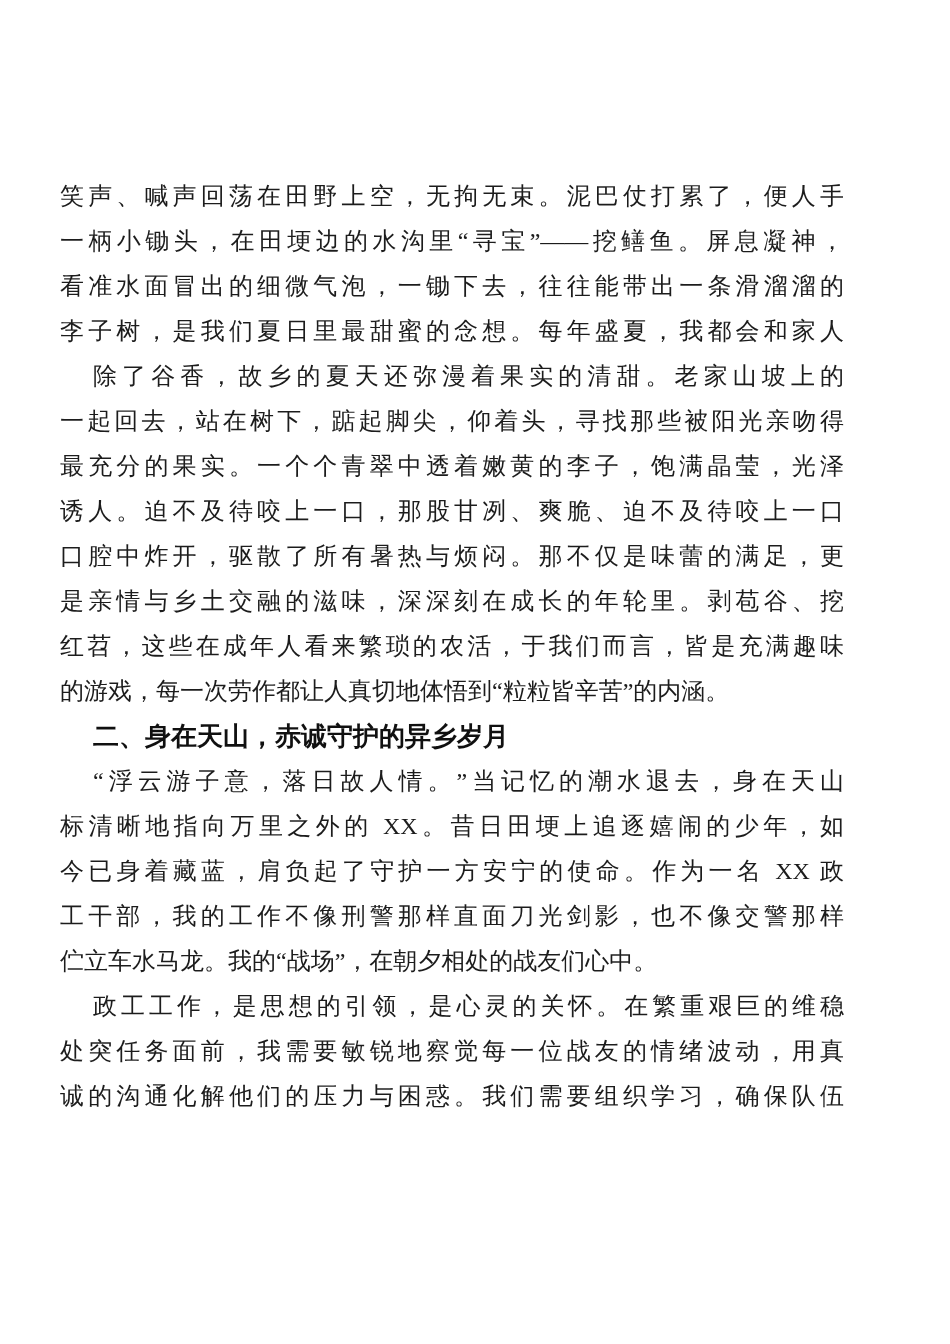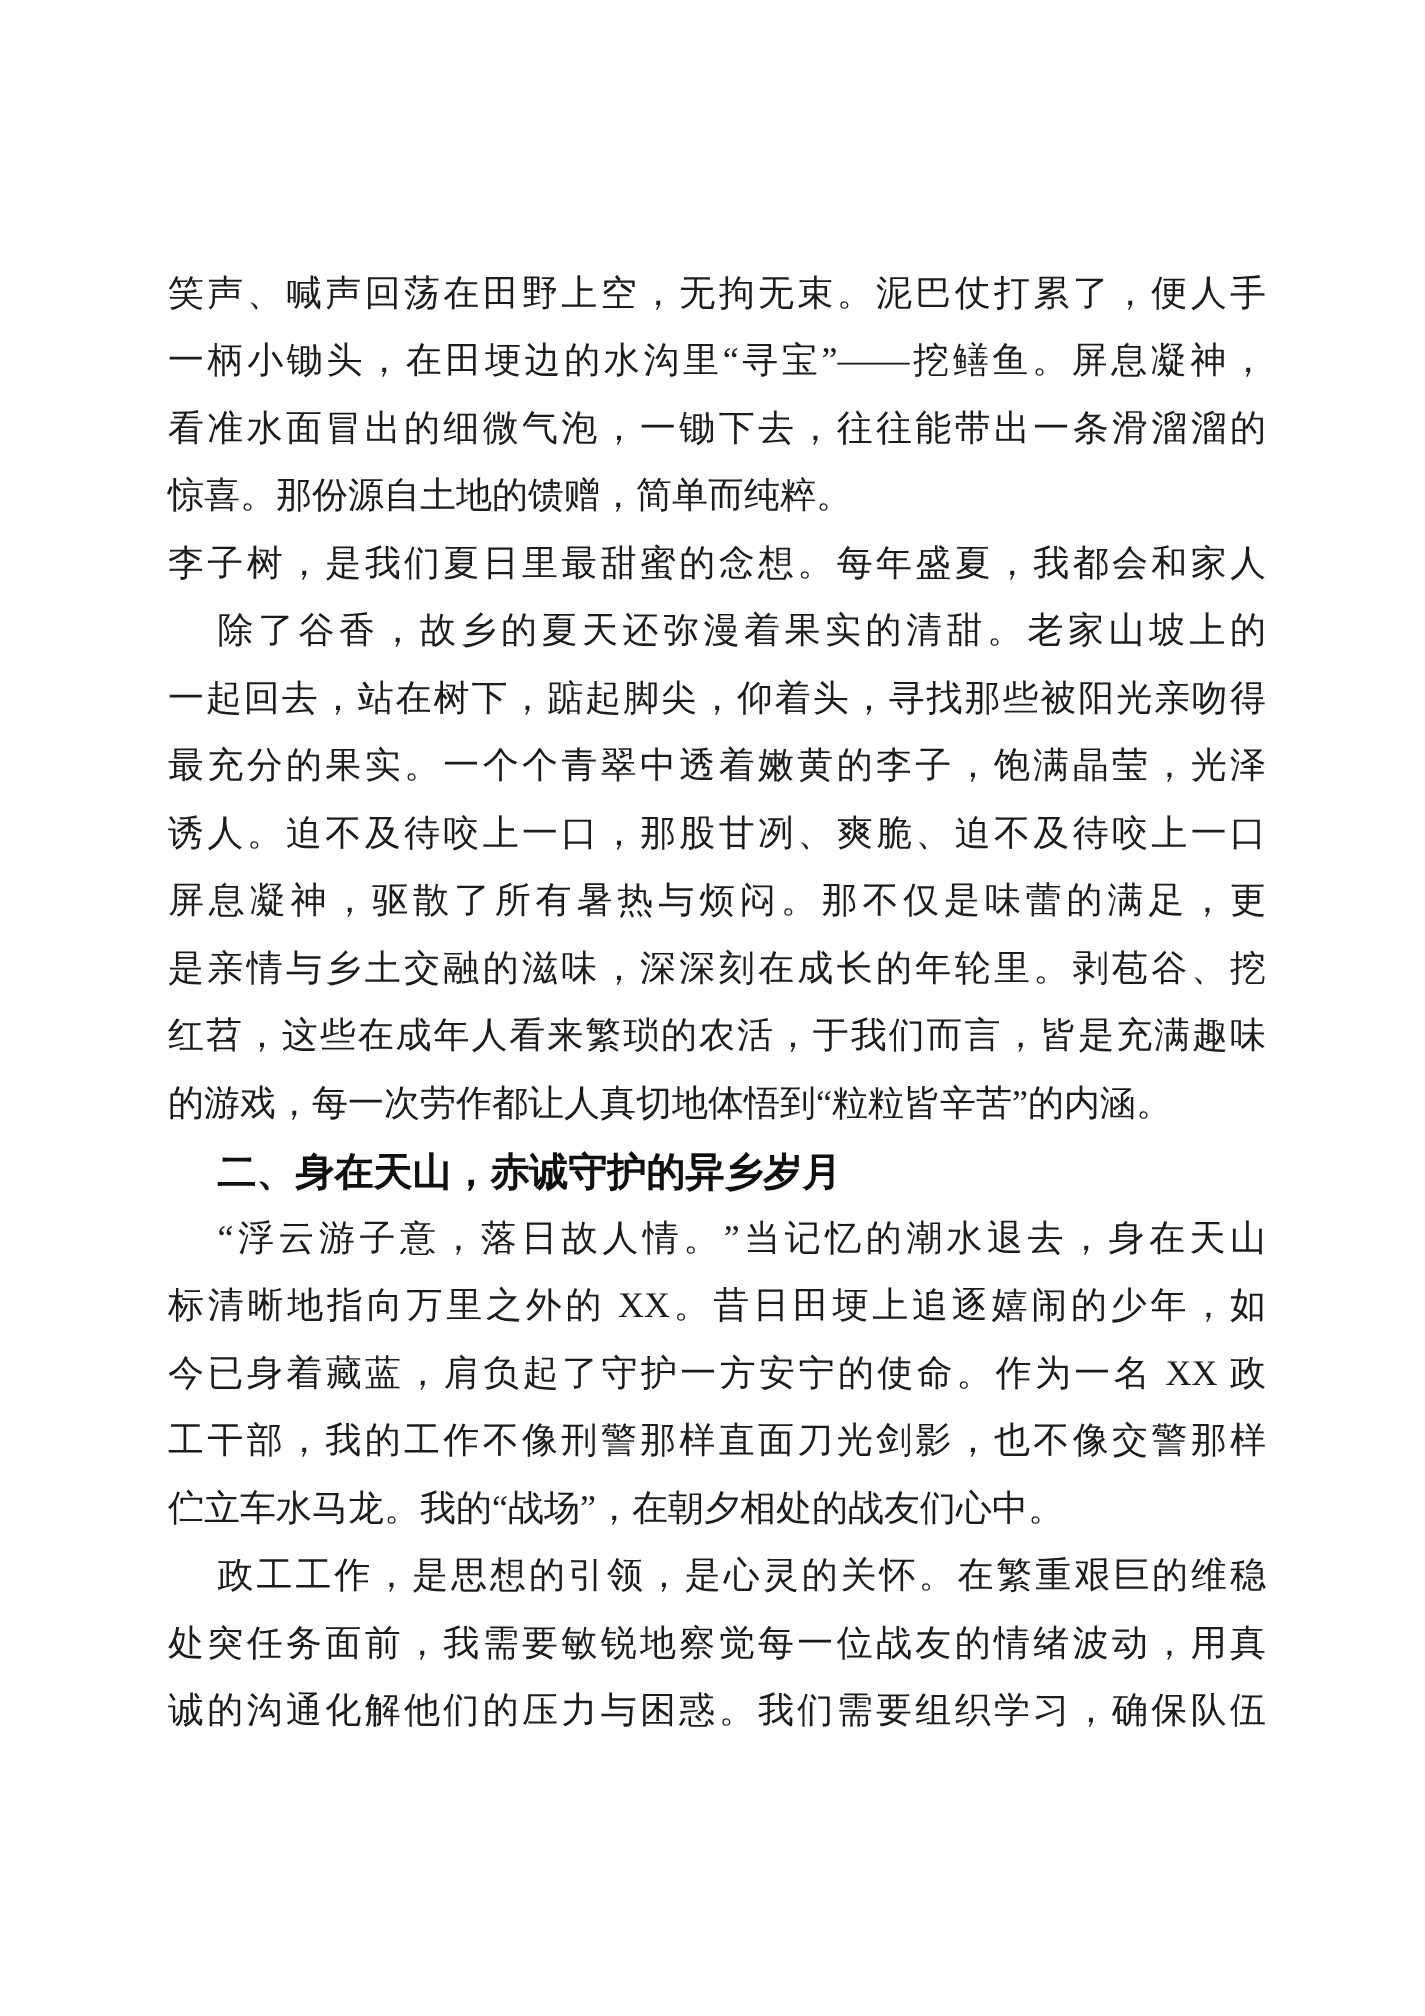--- a/index.html
+++ b/index.html
@@ -9,21 +9,21 @@
   }
   body {
     width: 950px;
     height: 1344px;
     overflow: hidden;
   }
   .page {
     box-sizing: border-box;
     width: 950px;
     height: 1181px;
-    padding: 174px 106px 0 112px;
+    padding: 174px 106px 0 60px;
     background: #ffffff;
   }
   .line {
     margin: 0;
     line-height: 45px;
     font-size: 24px;
     color: #1c1c1c;
     font-family: "Liberation Serif", "DejaVu Serif", serif;
     text-align: justify;
     text-align-last: left;
@@ -44,27 +44,26 @@
   }
 </style>
 </head>
 <body>
 
 <div class="page">
   <div>
       <div class="line fill">笑声、喊声回荡在田野上空，无拘无束。泥巴仗打累了，便人手</div>
       <div class="line fill">一柄小锄头，在田埂边的水沟里“寻宝”——挖鳝鱼。屏息凝神，</div>
       <div class="line fill">看准水面冒出的细微气泡，一锄下去，往往能带出一条滑溜溜的</div>
-      <div class="line">惊喜。那份源自土地的馈赠，简单而纯粹。</div>
       <div class="line fill">李子树，是我们夏日里最甜蜜的念想。每年盛夏，我都会和家人</div>
       <div class="line indent fill">除了谷香，故乡的夏天还弥漫着果实的清甜。老家山坡上的</div>
       <div class="line fill">一起回去，站在树下，踮起脚尖，仰着头，寻找那些被阳光亲吻得</div>
       <div class="line fill">最充分的果实。一个个青翠中透着嫩黄的李子，饱满晶莹，光泽</div>
       <div class="line fill">诱人。迫不及待咬上一口，那股甘冽、爽脆、迫不及待咬上一口</div>
-      <div class="line fill">屏息凝神，驱散了所有暑热与烦闷。那不仅是味蕾的满足，更</div>
+      <div class="line fill">口腔中炸开，驱散了所有暑热与烦闷。那不仅是味蕾的满足，更</div>
       <div class="line fill">是亲情与乡土交融的滋味，深深刻在成长的年轮里。剥苞谷、挖</div>
       <div class="line fill">红苕，这些在成年人看来繁琐的农活，于我们而言，皆是充满趣味</div>
       <div class="line">的游戏，每一次劳作都让人真切地体悟到“粒粒皆辛苦”的内涵。</div>
       <div class="line heading indent">二、身在天山，赤诚守护的异乡岁月</div>
       <div class="line indent fill">“浮云游子意，落日故人情。”当记忆的潮水退去，身在天山</div>
       <div class="line fill">标清晰地指向万里之外的 XX。昔日田埂上追逐嬉闹的少年，如</div>
       <div class="line fill">今已身着藏蓝，肩负起了守护一方安宁的使命。作为一名 XX 政</div>
       <div class="line fill">工干部，我的工作不像刑警那样直面刀光剑影，也不像交警那样</div>
       <div class="line">伫立车水马龙。我的“战场”，在朝夕相处的战友们心中。</div>
       <div class="line indent fill">政工工作，是思想的引领，是心灵的关怀。在繁重艰巨的维稳</div>

